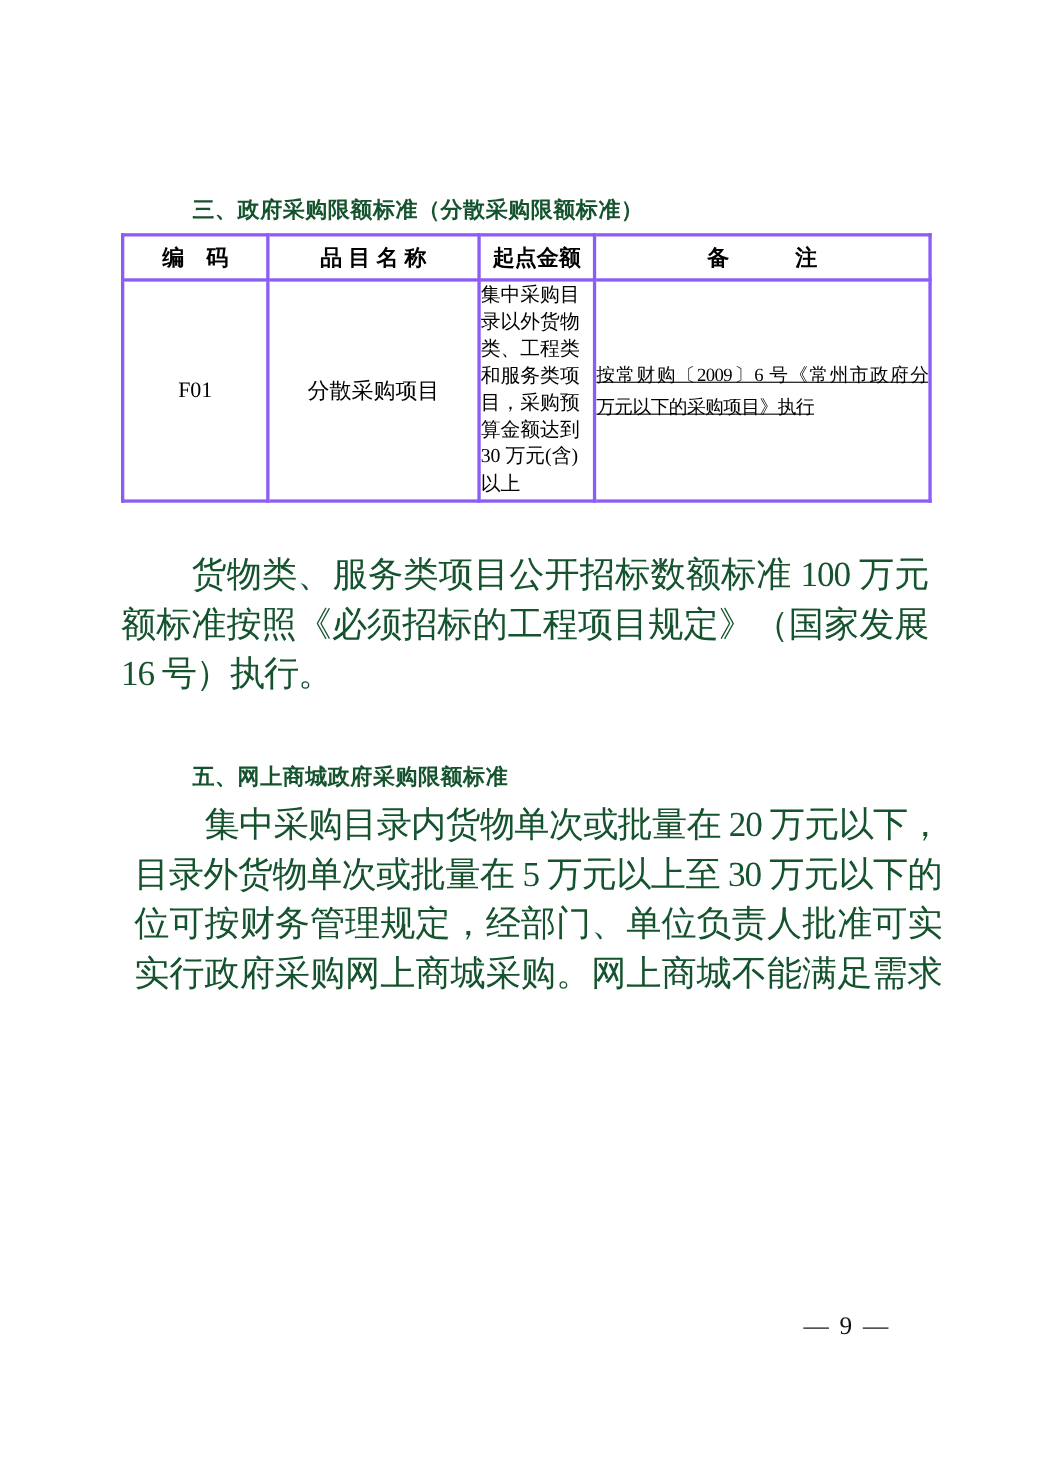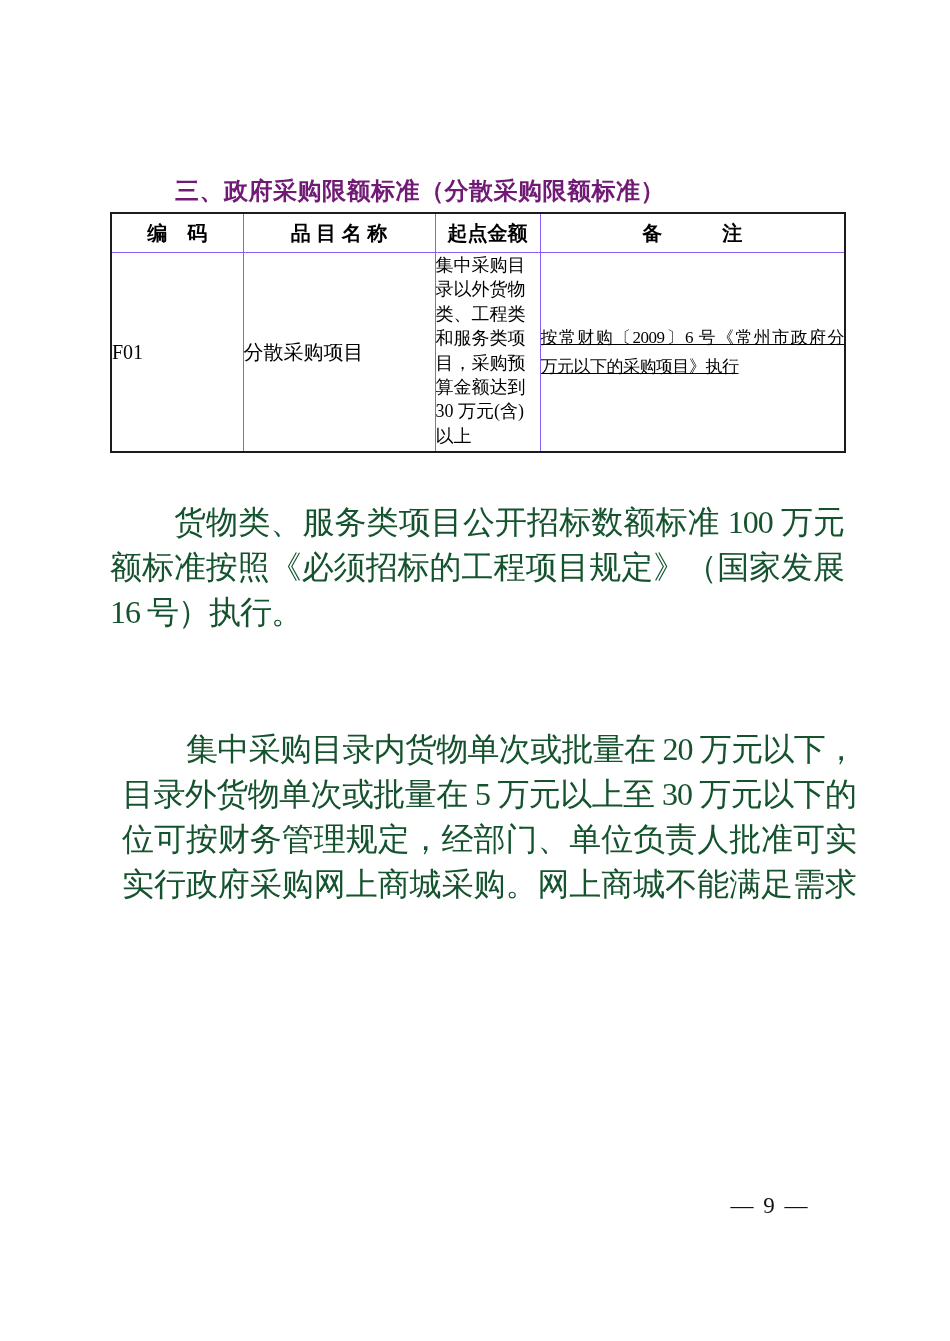--- a/index.html
+++ b/index.html
@@ -15,55 +15,56 @@
     color: #000000;
     font-family: "Liberation Serif", "DejaVu Serif", serif;
     overflow: hidden;
   }
   .sec-heading {
     position: absolute;
     left: 175px;
     margin: 0;
     font-family: "Liberation Sans", "DejaVu Sans", sans-serif;
     font-weight: bold;
-    font-size: 24px;
+    font-size: 20px;
     line-height: 32px;
     letter-spacing: 0.5px;
-    color: #701a75;
+    color: #14532d;
     white-space: nowrap;
   }
   #heading-three { top: 175px; }
   #heading-four  { top: 464px; }
   #heading-five  { top: 691px; }
 
   table.limits-table {
     position: absolute;
     top: 212px;
     left: 110px;
     width: 734px;
     border-collapse: collapse;
     table-layout: fixed;
     border: 2px solid #1c1c1c;
   }
   table.limits-table th,
   table.limits-table td {
-    border: 1px solid #8b5cf6;
+    border: 3px solid #8b5cf6;
     padding: 0;
   }
   table.limits-table th {
     height: 38px;
     font-family: "Liberation Sans", "DejaVu Sans", sans-serif;
     font-weight: bold;
     font-size: 20px;
     text-align: center;
     vertical-align: middle;
     white-space: nowrap;
   }
   td.cell-center {
     height: 198px;
+    text-align: center;
     vertical-align: middle;
     font-size: 20px;
   }
   td.cell-threshold {
     vertical-align: top;
     padding: 3px 4px 0 6px;
     overflow: hidden;
   }
   .tline {
     font-size: 18px;
@@ -165,20 +166,21 @@
     </tbody>
   </table>
 
 
   <div class="para" id="para-four">
     <div class="pline indent">货物类、服务类项目公开招标数额标准 100 万元（含）以上；</div>
     <div class="pline">额标准按照《必须招标的工程项目规定》（国家发展改革委令第</div>
     <div class="pline endline">16 号）执行。</div>
   </div>
 
+  <h2 class="sec-heading" id="heading-five">五、网上商城政府采购限额标准</h2>
 
   <div class="para" id="para-five">
     <div class="pline indent">集中采购目录内货物单次或批量在 20 万元以下，集中采购</div>
     <div class="pline">目录外货物单次或批量在 5 万元以上至 30 万元以下的采购项目，</div>
     <div class="pline">位可按财务管理规定，经部门、单位负责人批准可实行线下采购。</div>
     <div class="pline">实行政府采购网上商城采购。网上商城不能满足需求的，采购单</div>
   </div>
 
   <div class="page-number">— 9 —</div>
 

